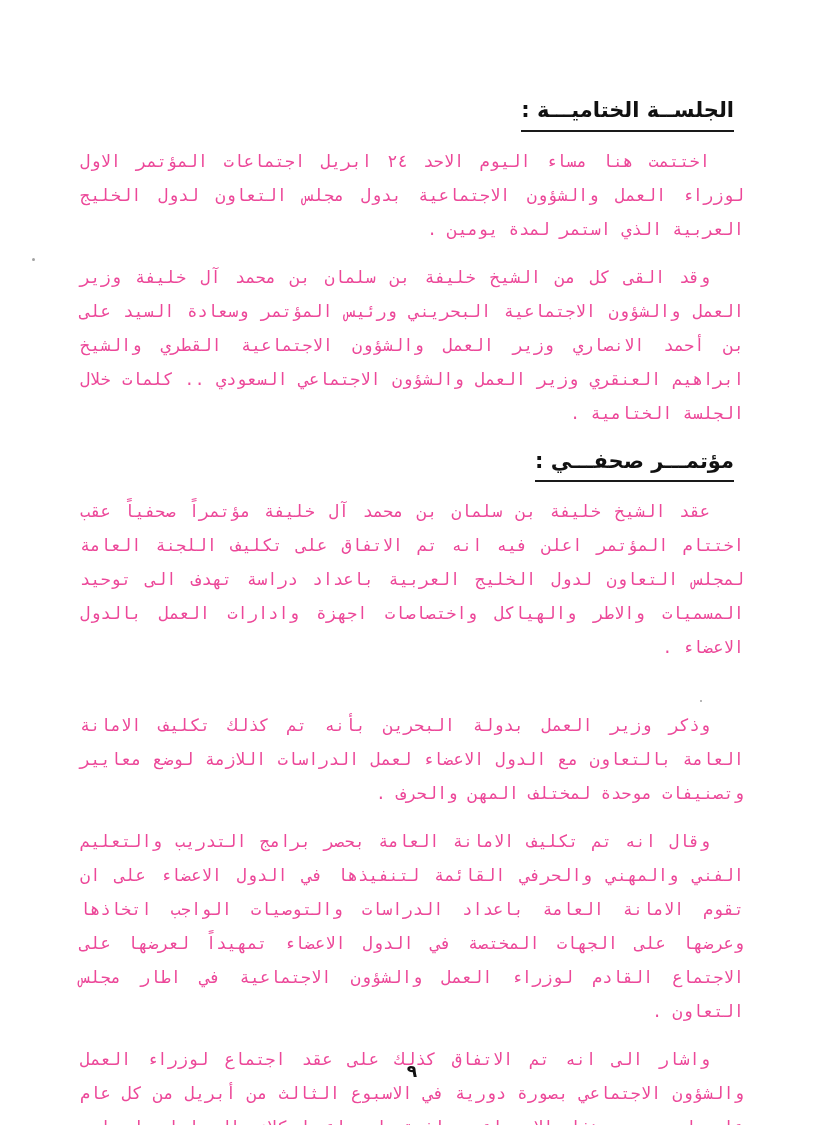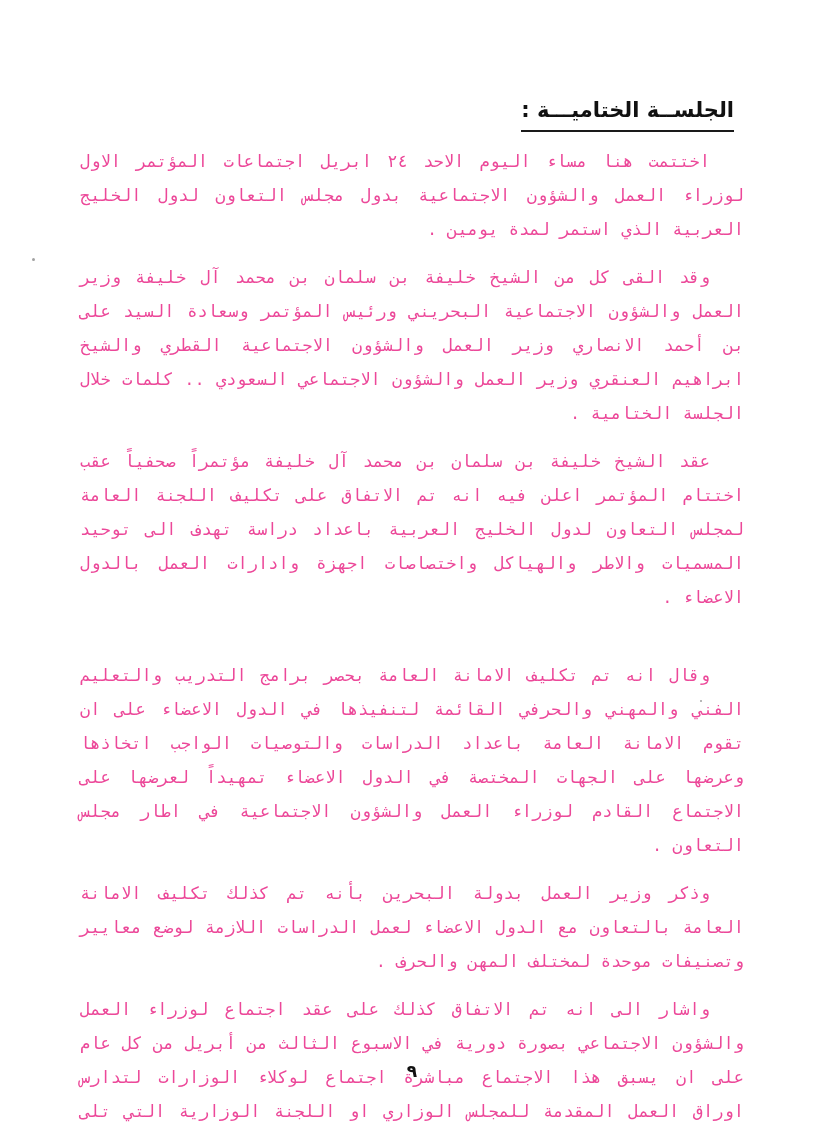--- a/index.html
+++ b/index.html
@@ -86,28 +86,31 @@
   <div class="content">
 
     <div class="heading-wrap first">
       <span class="section-heading">الجلســة الختاميـــة :</span>
     </div>
 
     <p class="para">اختتمت هنا مساء اليوم الاحد ٢٤ ابريل اجتماعات المؤتمر الاول لوزراء العمل والشؤون الاجتماعية بدول مجلس التعاون لدول الخليج العربية الذي استمر لمدة يومين .</p>
 
     <p class="para">وقد القى كل من الشيخ خليفة بن سلمان بن محمد آل خليفة وزير العمل والشؤون الاجتماعية البحريني ورئيس المؤتمر وسعادة السيد على بن أحمد الانصاري وزير العمل والشؤون الاجتماعية القطري والشيخ ابراهيم العنقري وزير العمل والشؤون الاجتماعي السعودي .. كلمات خلال الجلسة الختامية .</p>
 
+    <div class="heading-wrap">
+      <span class="section-heading">مؤتمـــر صحفـــي :</span>
+    </div>
 
     <p class="para">عقد الشيخ خليفة بن سلمان بن محمد آل خليفة مؤتمراً صحفياً عقب اختتام المؤتمر اعلن فيه انه تم الاتفاق على تكليف اللجنة العامة لمجلس التعاون لدول الخليج العربية باعداد دراسة تهدف الى توحيد المسميات والاطر والهياكل واختصاصات اجهزة وادارات العمل بالدول الاعضاء .</p>
 
     <div class="gap-block"></div>
 
+    <p class="para">وذكر وزير العمل بدولة البحرين بأنه تم كذلك تكليف الامانة العامة بالتعاون مع الدول الاعضاء لعمل الدراسات اللازمة لوضع معايير وتصنيفات موحدة لمختلف المهن والحرف .</p>
+
     <p class="para">وقال انه تم تكليف الامانة العامة بحصر برامج التدريب والتعليم الفني والمهني والحرفي القائمة لتنفيذها في الدول الاعضاء على ان تقوم الامانة العامة باعداد الدراسات والتوصيات الواجب اتخاذها وعرضها على الجهات المختصة في الدول الاعضاء تمهيداً لعرضها على الاجتماع القادم لوزراء العمل والشؤون الاجتماعية في اطار مجلس التعاون .</p>
-
-    <p class="para">وذكر وزير العمل بدولة البحرين بأنه تم كذلك تكليف الامانة العامة بالتعاون مع الدول الاعضاء لعمل الدراسات اللازمة لوضع معايير وتصنيفات موحدة لمختلف المهن والحرف .</p>
 
     <p class="para">واشار الى انه تم الاتفاق كذلك على عقد اجتماع لوزراء العمل والشؤون الاجتماعي بصورة دورية في الاسبوع الثالث من أبريل من كل عام على ان يسبق هذا الاجتماع مباشرة اجتماع لوكلاء الوزارات لتدارس اوراق العمل المقدمة للمجلس الوزاري او اللجنة الوزارية التي تلى اجتماع الوكلاء مباشرة .</p>
 
   </div>
 
   <div class="page-number">٩</div>
 
 </div>
 
 </body></html>

